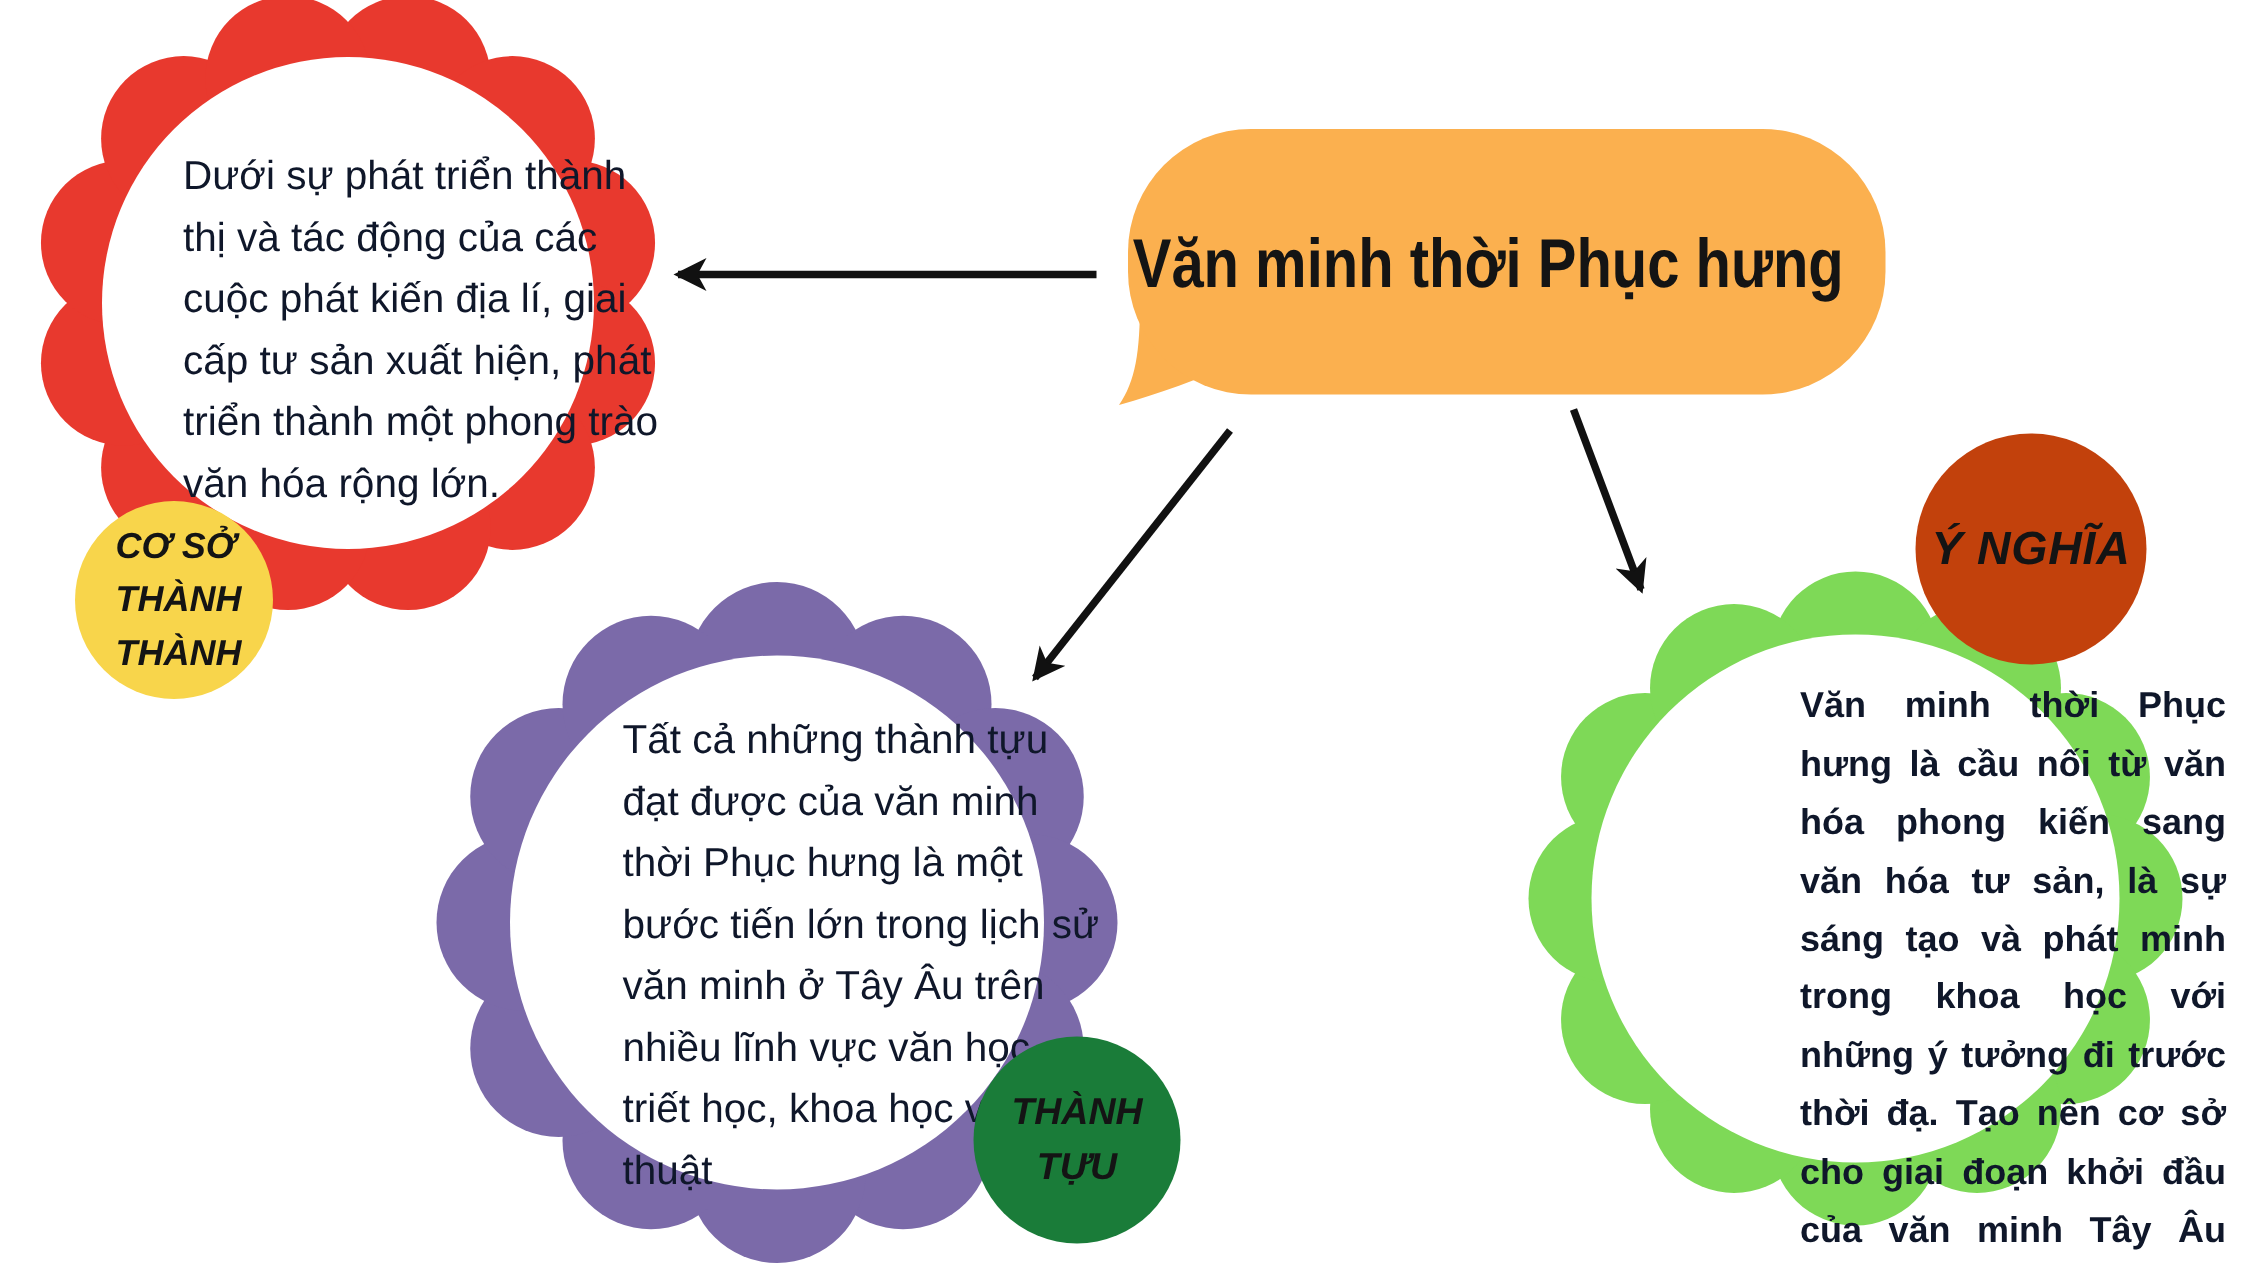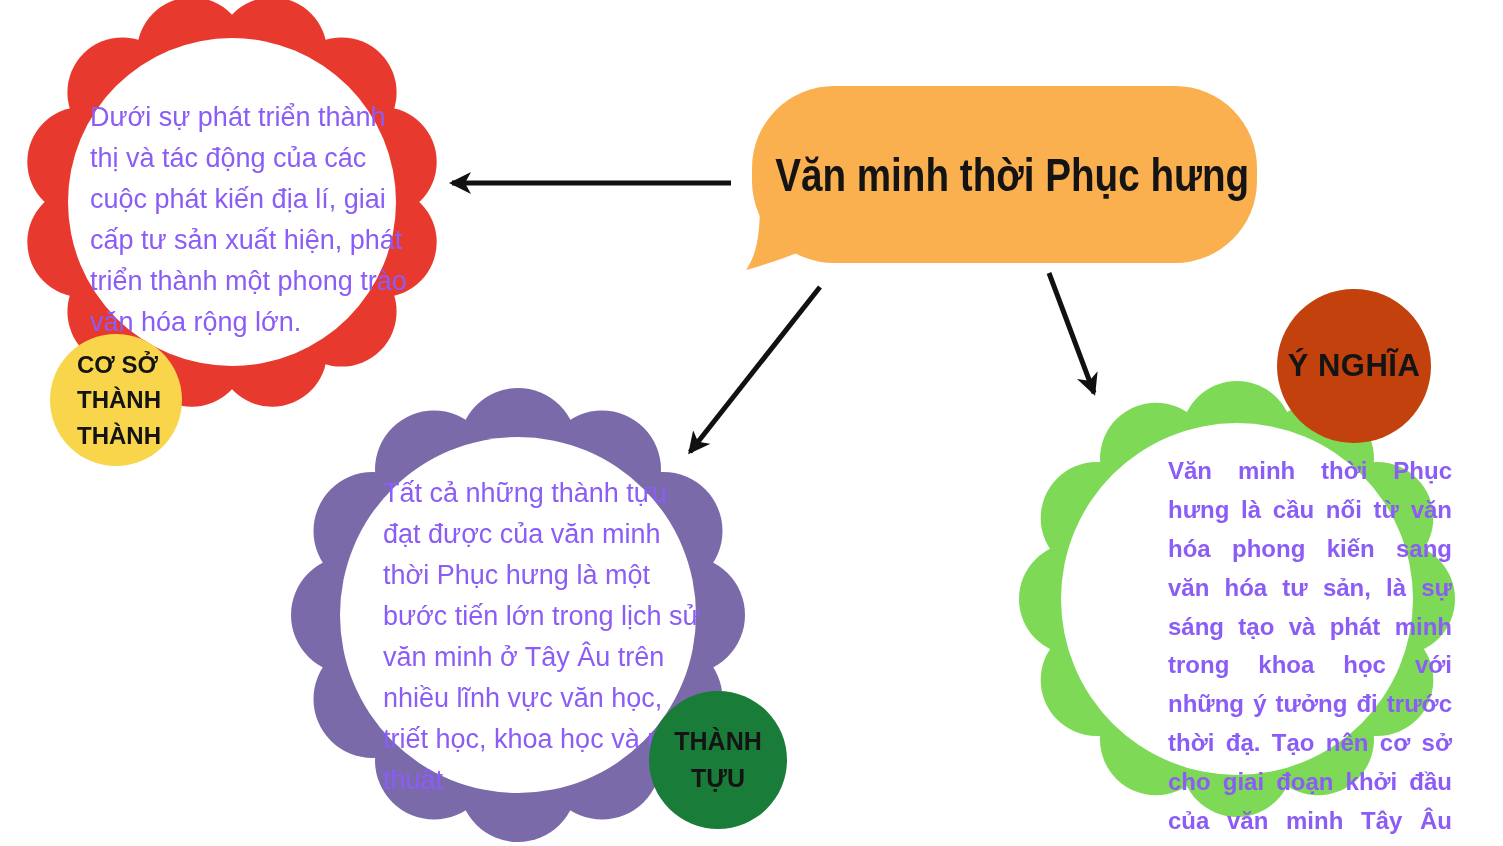--- a/index.html
+++ b/index.html
@@ -3,36 +3,36 @@
 <meta charset="utf-8">
 <style>
   html,body{margin:0;padding:0;background:#ffffff;}
   .canvas{
     position:relative;width:1503px;height:846px;overflow:hidden;background:#ffffff;
     font-family:"Liberation Sans","DejaVu Sans",sans-serif;color:#161616;
   }
   svg.shapes{position:absolute;left:0;top:0;z-index:1;}
   .overlay{position:absolute;z-index:2;}
   .bubble-title-box{
-    left:760px;top:86px;width:505px;height:177px;
+    left:740px;top:86px;width:505px;height:177px;
     display:flex;align-items:center;justify-content:center;
   }
   .bubble-title{
     font-size:46px;font-weight:700;letter-spacing:0px;white-space:nowrap;
     transform:scaleX(0.84);color:#141414;
   }
   .flower-text{
-    line-height:1.52;font-size:27px;font-weight:500;color:#8b5cf6;text-align:left;
+    line-height:1.52;font-size:27px;font-weight:500;color:#0f172a;text-align:left;margin-left:32px;
   }
   .flower-text.basis{left:90px;top:97px;width:325px;}
   .flower-text.achv{left:383px;top:473px;width:325px;}
   .flower-text.meaning{left:1168px;top:452px;width:284px;font-size:24px;line-height:1.62;text-align:justify;font-weight:bold;}
   .label-circle{
     border-radius:50%;display:flex;flex-direction:column;justify-content:center;
-    font-weight:700;color:#141414;
+    font-weight:700;color:#141414;font-style:italic;
   }
   .label-basis{left:50px;top:334px;width:132px;height:132px;
     font-size:24px;line-height:1.48;padding-left:0;align-items:flex-start;}
   .label-basis .ln{padding-left:27px;}
   .label-achv{left:649px;top:691px;width:138px;height:138px;
     font-size:25px;line-height:1.5;align-items:center;text-align:center;}
   .label-meaning{left:1277px;top:289px;width:154px;height:154px;
     font-size:31px;font-weight:600;align-items:center;text-align:center;letter-spacing:0.5px;}
 </style>
 </head>

